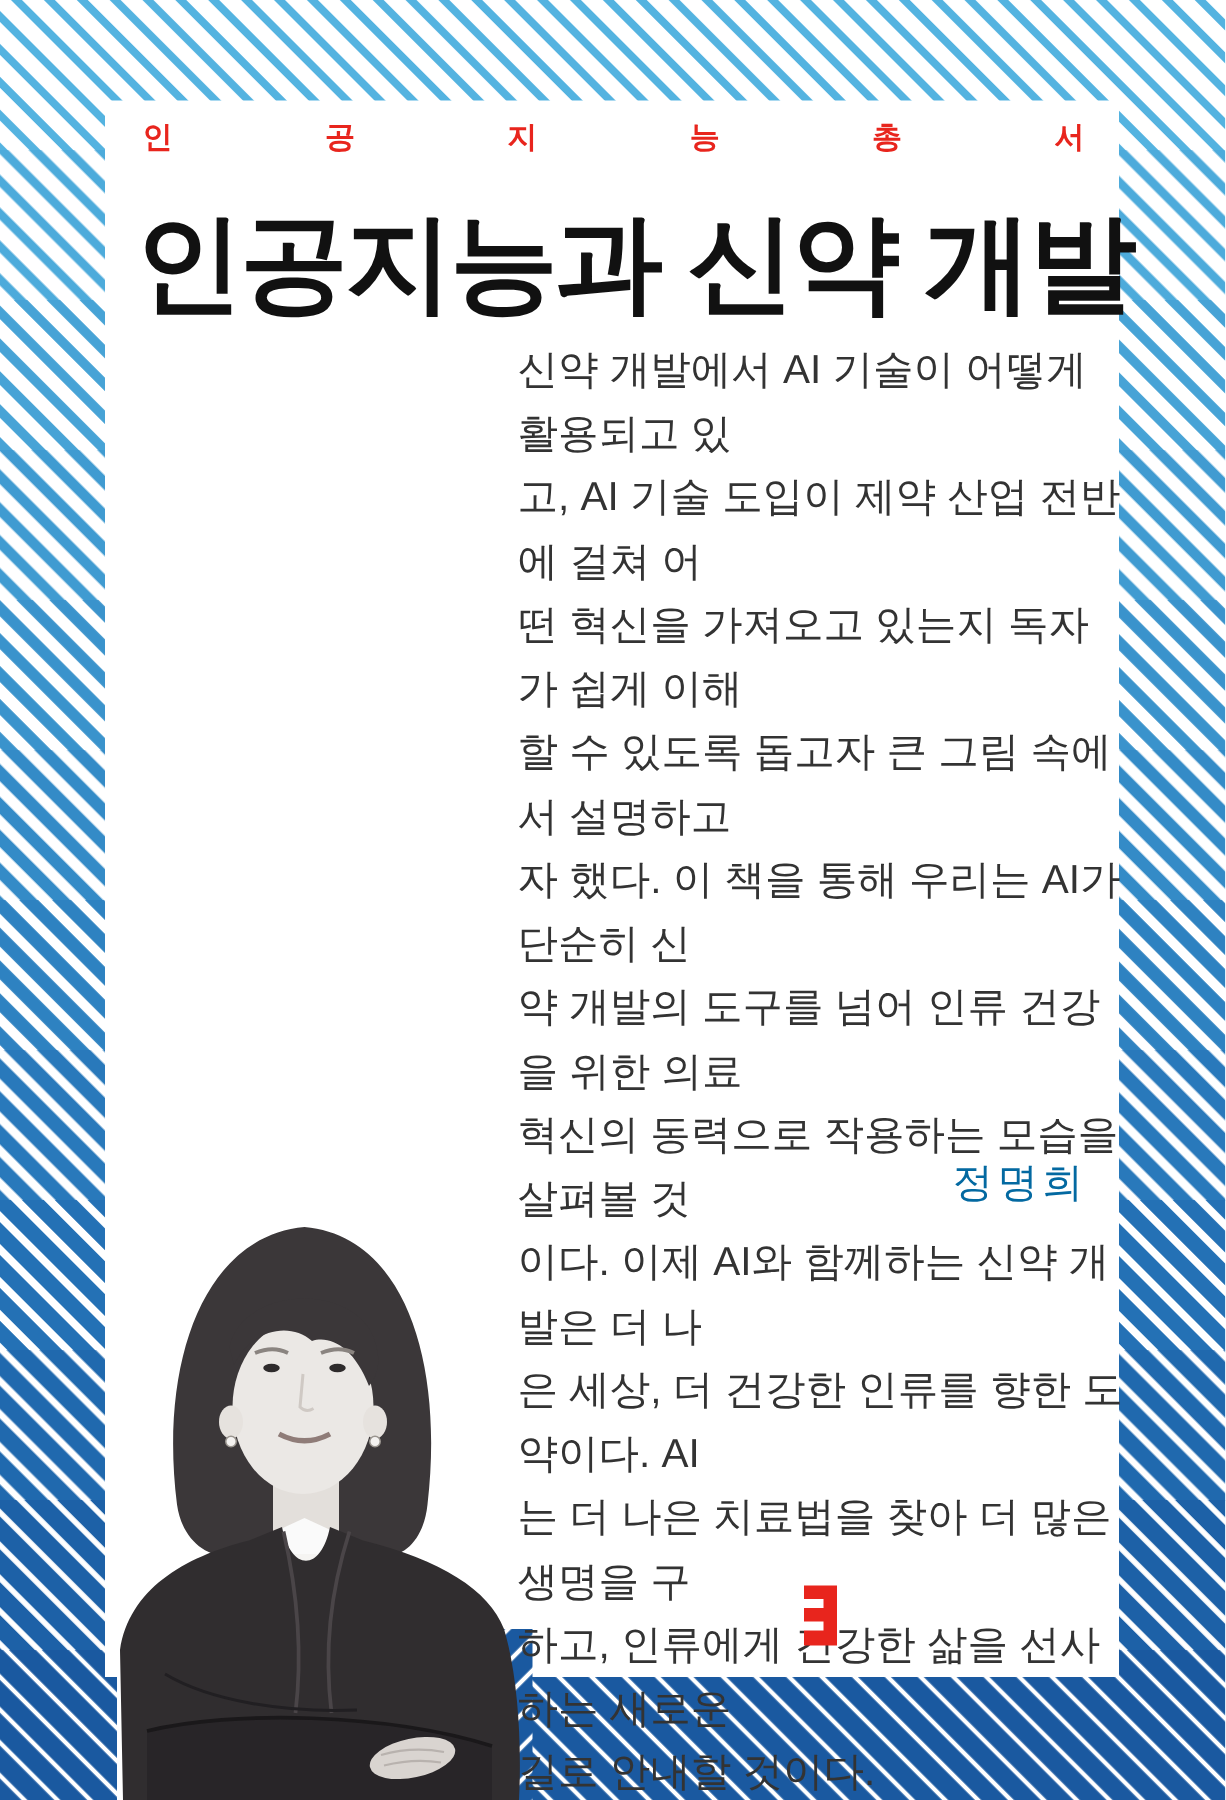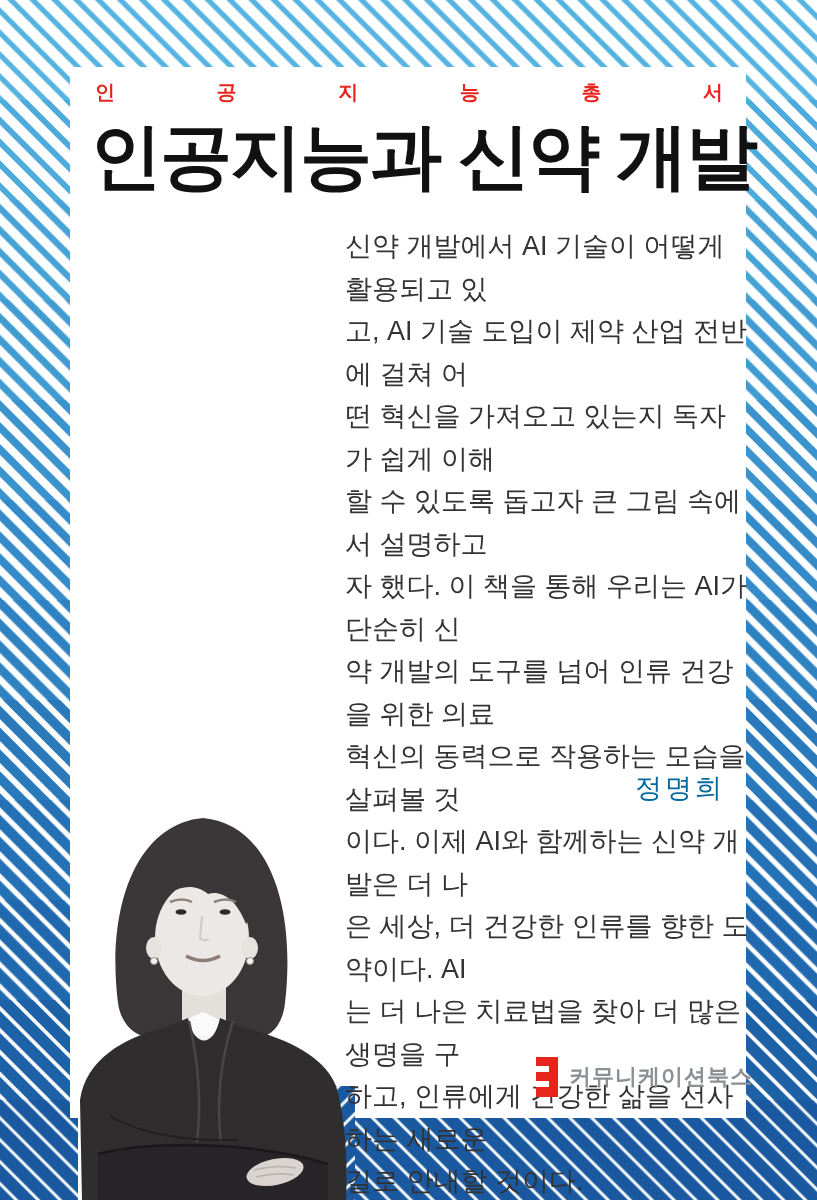--- a/index.html
+++ b/index.html
@@ -19,21 +19,21 @@
   #border-svg{position:absolute;left:0;top:0;z-index:0;}
   .layer{position:absolute;z-index:2;}
 
   .series-row{
     left:95px;top:82px;width:628px;
     display:flex;justify-content:space-between;
     color:var(--red);
     font-size:20px;font-weight:bold;line-height:1;
   }
   .title{
-    left:90px;right:72px;top:120px;
+    left:90px;right:72px;top:140px;
     text-align:right;
     color:var(--ink);
     font-size:72px;font-weight:900;line-height:1;
     letter-spacing:-2px;
     white-space:nowrap;
   }
   .blurb{
     left:345px;top:225px;width:404px;
     color:var(--body-ink);
     font-size:27px;line-height:42.5px;
@@ -205,16 +205,15 @@
       <path d="M 184,372 Q 205,366 226,370 M 186,379 Q 206,374 224,377" stroke="#b8b2ae" stroke-width="1.5" fill="none"></path>
     </g>
   </svg>
 
   <div class="layer publisher">
     <svg class="mark" width="22" height="42" viewBox="0 0 22 42">
       <rect x="0" y="1" width="22" height="40" fill="#e8251d"></rect>
       <rect x="0" y="10" width="13" height="6" fill="#ffffff"></rect>
       <rect x="0" y="25" width="13" height="6" fill="#ffffff"></rect>
     </svg>
-    <span class="pub-name">커뮤니케이션북스</span>
   </div>
 
 </div>
 
 </body></html>

